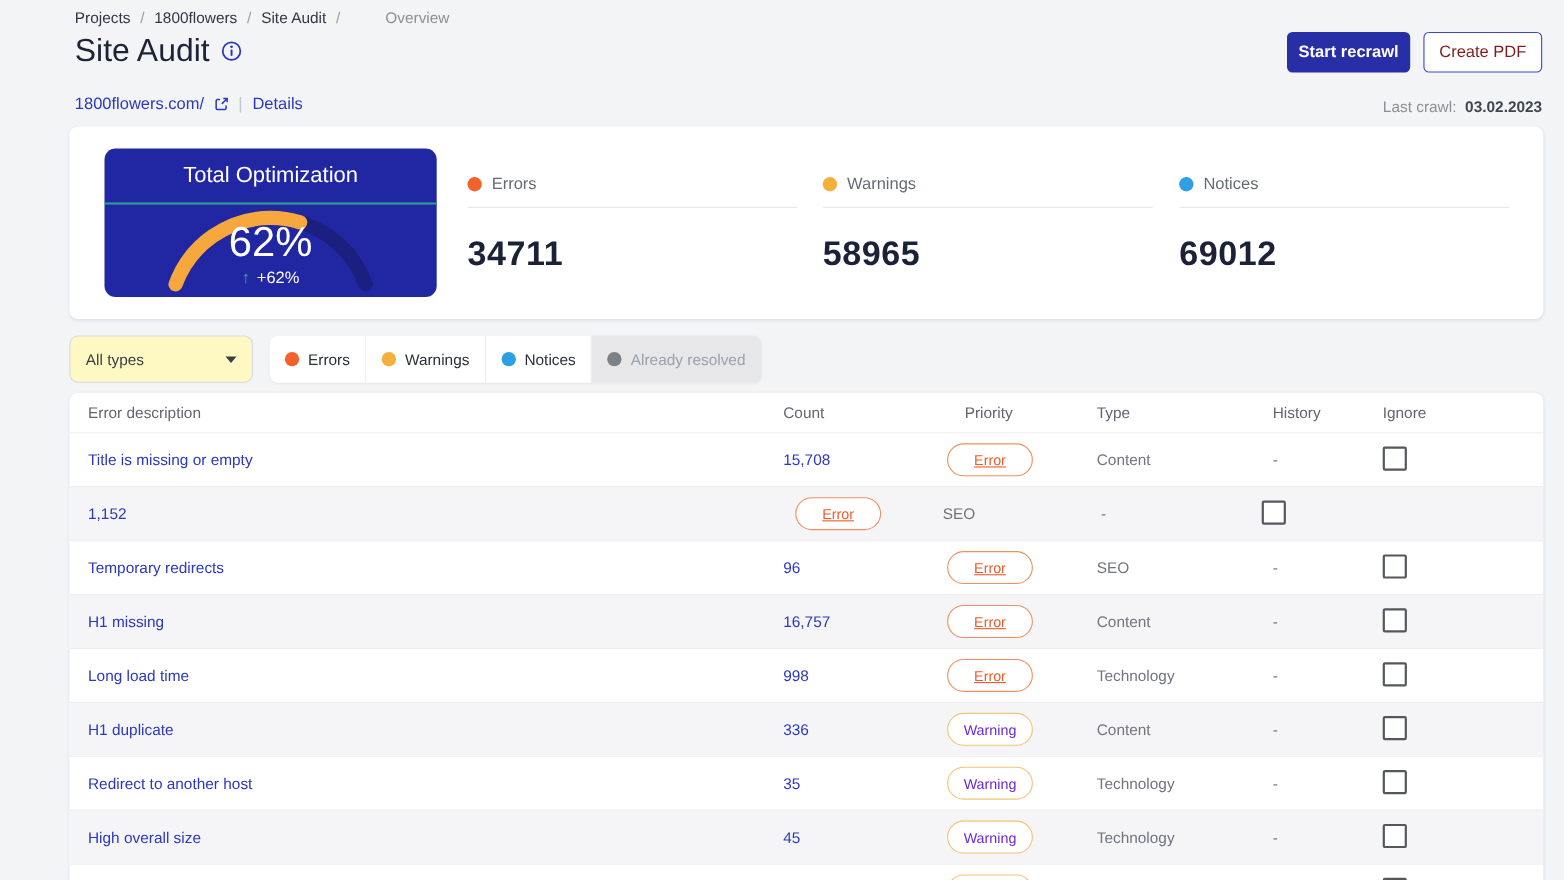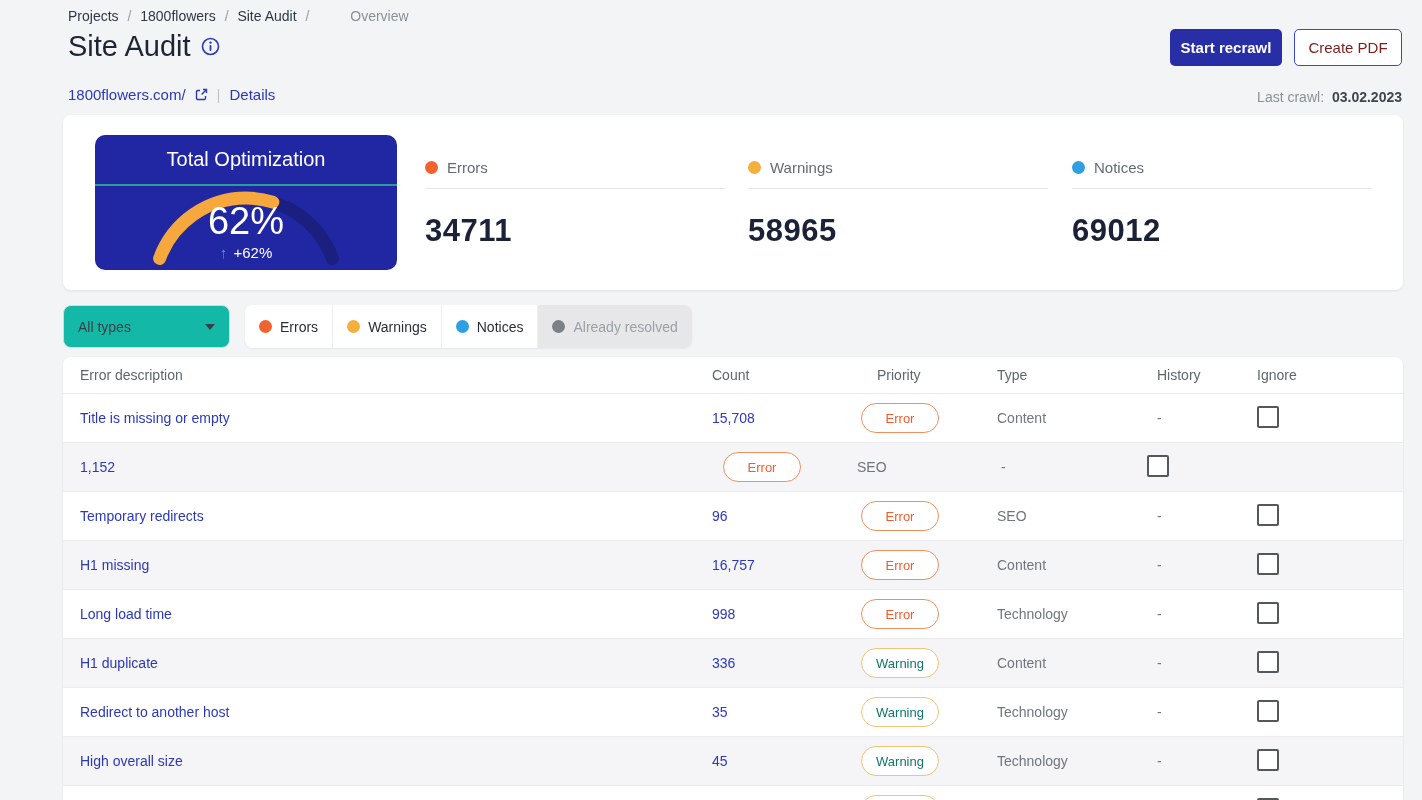--- a/index.html
+++ b/index.html
@@ -49,21 +49,21 @@
   .stat { position: absolute; top: 0; width: 300px; height: 175px; }
   .stat-errors { left: 362px; } .stat-warnings { left: 685px; } .stat-notices { left: 1009px; }
   .stat-label { display: flex; align-items: center; gap: 9px; margin-top: 44px;
                 font-size: 15px; color: #656b74; font-weight: 400; }
   .dot { width: 13px; height: 13px; border-radius: 50%; flex: 0 0 auto; }
   .stat-line { margin-top: 12px; border-top: 1px solid #e5e7eb; }
   .stat-value { margin-top: 24px; font-size: 31px; font-weight: 700; color: #1b2137; letter-spacing: .5px; }
 
   
   .type-dropdown { position: absolute; left: 63px; top: 305px; width: 167px; height: 43px;
-                   background: #14b8a6; border: 1px solid #d6d9df; border-radius: 8px; box-sizing: border-box;
+                   background: #fef9c3; border: 1px solid #d6d9df; border-radius: 8px; box-sizing: border-box;
                    display: flex; align-items: center; justify-content: space-between;
                    padding: 0 14px; cursor: pointer; font-size: 14px; color: #3a3f47; }
   .caret { width: 0; height: 0; border-left: 5px solid transparent; border-right: 5px solid transparent;
            border-top: 6px solid #3a3f47; }
 
   .tab-group { position: absolute; left: 245px; top: 305px; height: 43px; display: flex;
                border-radius: 8px; overflow: hidden; box-shadow: 0 1px 2px rgba(25,30,45,.06); }
   .tab { display: flex; align-items: center; gap: 8px; padding: 0 14px; background: #fff;
          font-size: 14px; color: #2a2f38; cursor: pointer; border-right: 1px solid #eceef1; }
   .tab:last-child { border-right: none; }
@@ -80,22 +80,22 @@
   .thead .col-priority { padding-left: 27px; }
   .col-type { padding-left: 7px; }
   .col-history { padding-left: 11px; }
   .col-ignore { padding-left: 1px; }
   .row-gray { background: #f5f5f7; }
   .desc-link, .count-link { color: #2b38bd; text-decoration: none; cursor: pointer; }
 
   .pill { display: inline-flex; align-items: center; justify-content: center; margin-left: 11px;
           width: 78px; height: 30px; border-radius: 15px; font-size: 13px; background: #fff;
           border: 1px solid transparent; box-sizing: border-box; }
-  .pill-error { border-color: #f0905f; color: #f25b2a; }
-  .pill-warning { border-color: #f3c377; color: #0f766e; text-align: right; }
+  .pill-error { border-color: #f0905f; color: #f25b2a; text-decoration: underline; }
+  .pill-warning { border-color: #f3c377; color: #6d28d9; text-align: right; }
 
   .cell-type, .cell-history { color: #70757e; }
   .checkbox { width: 18px; height: 18px; border: 2px solid #54575c; border-radius: 2px;
               background: #fff; cursor: pointer; display: inline-block; }
 </style>
 </head>
 <body>
 
 <div class="breadcrumb">
   <span class="crumb">Projects</span>

